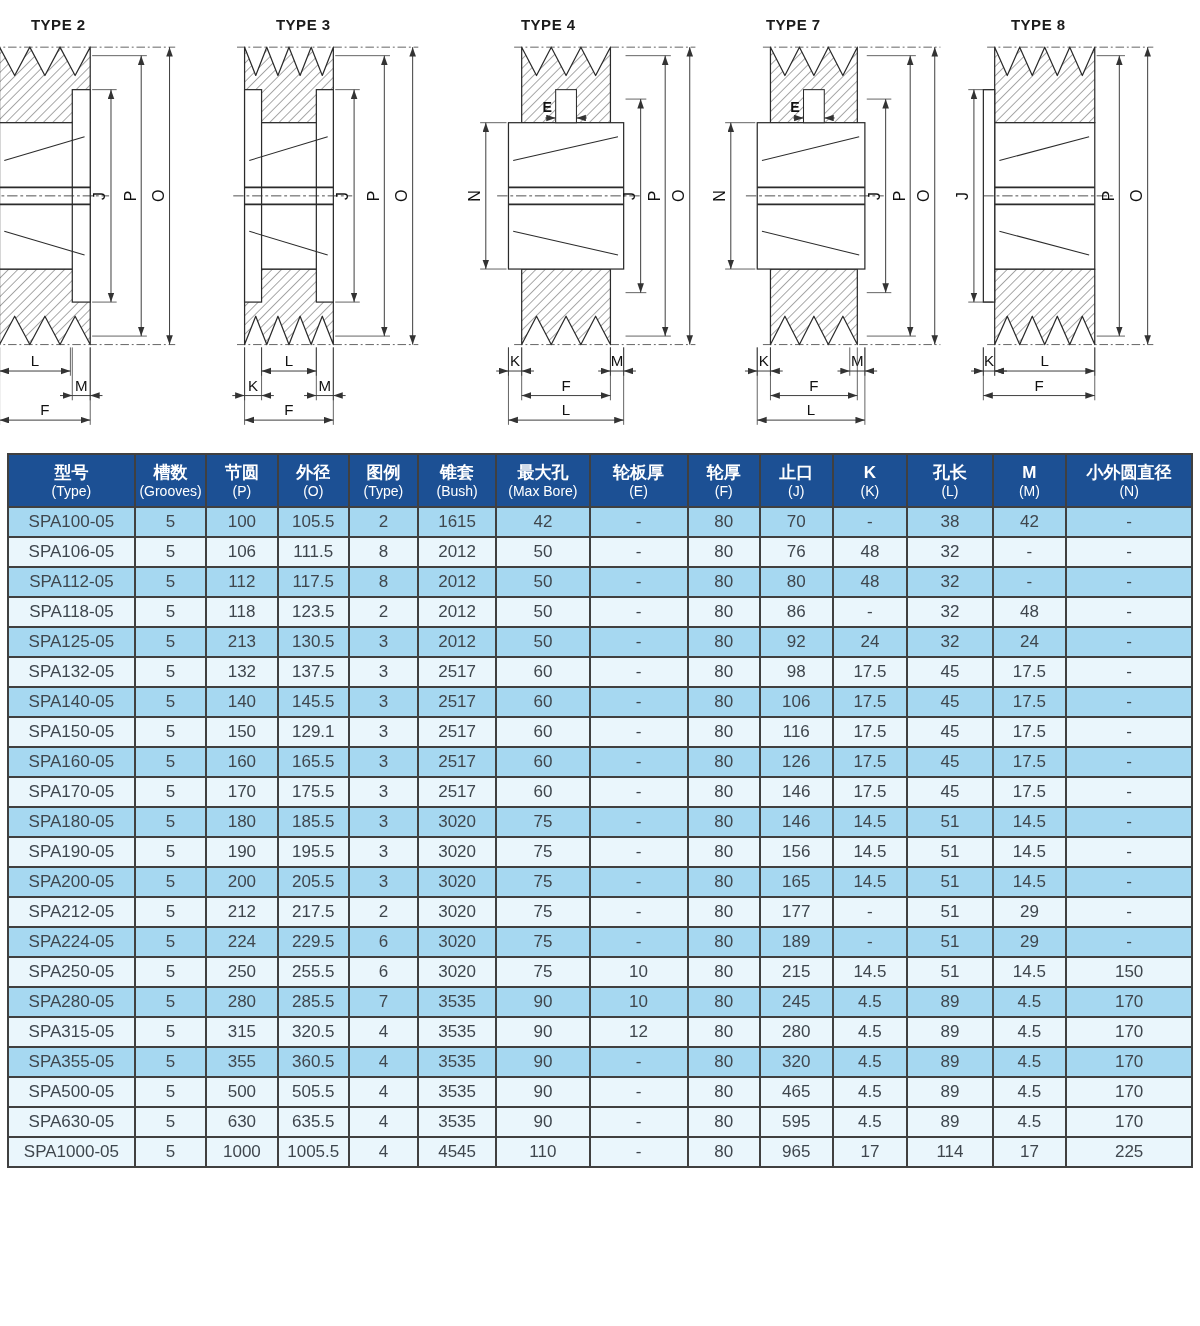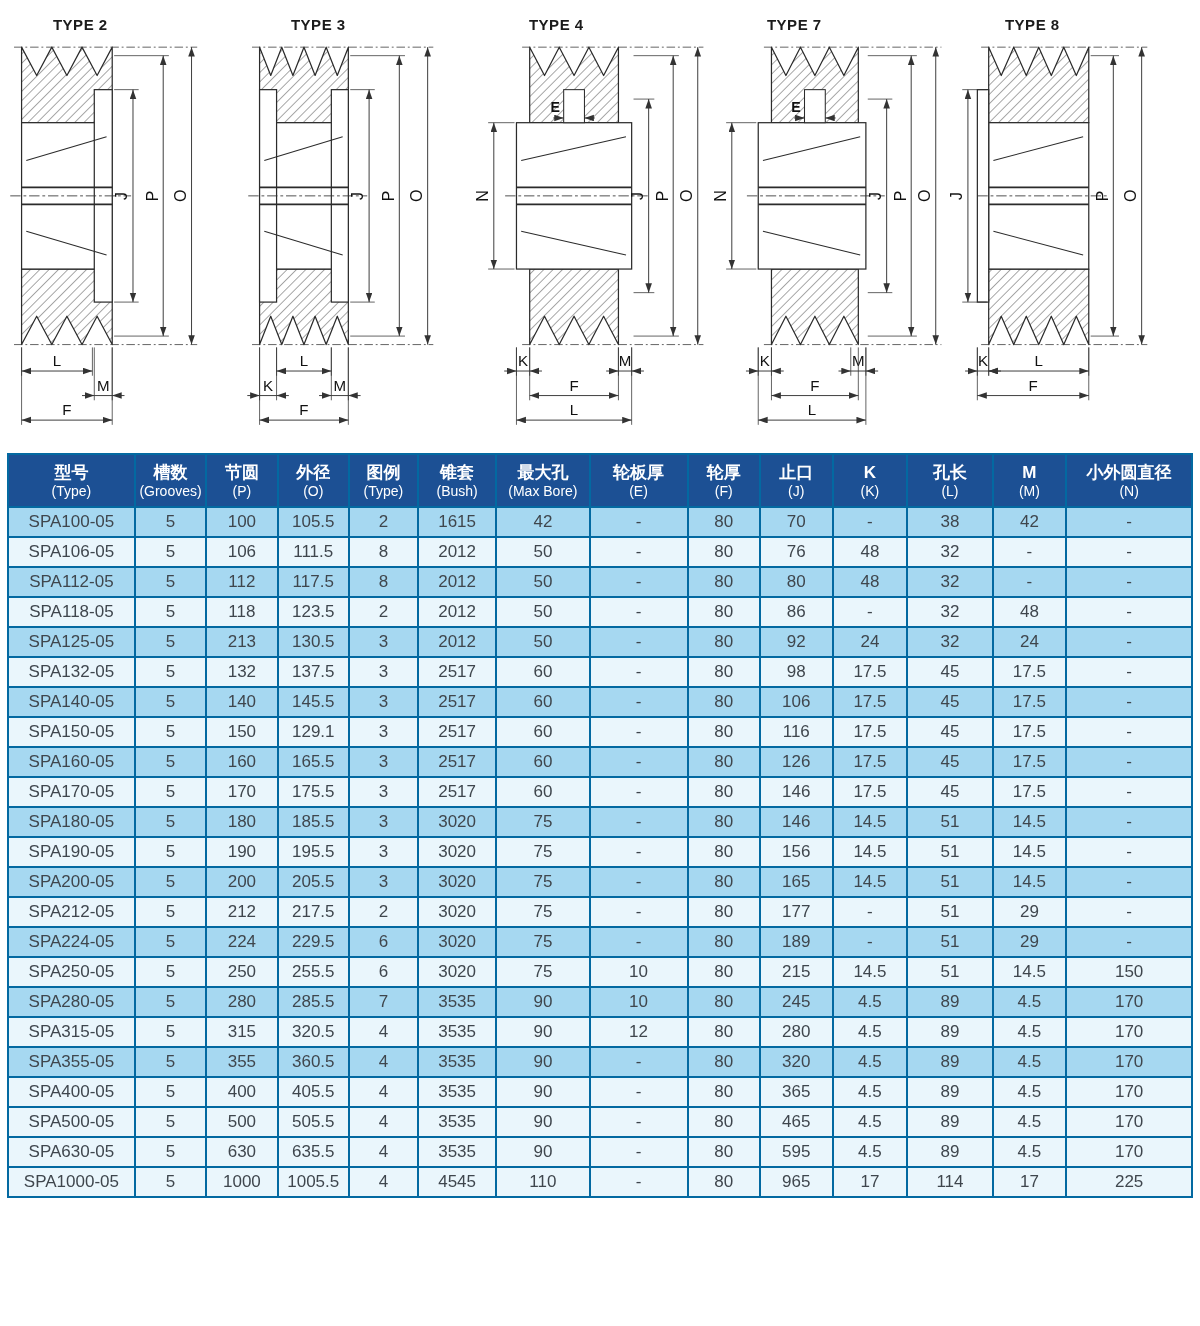--- a/index.html
+++ b/index.html
@@ -1,24 +1,24 @@
 <!DOCTYPE html>
 <html style="--header-bg: #1c5094; --header-text: #ffffff; --row-blue: #a6d8f1; --row-light: #eaf6fc; --cell-text: #3f464d;"><head>
 <meta charset="utf-8">
 <style>
   html,body{margin:0;padding:0;background:#ffffff;}
   body{width:1200px;font-family:"Liberation Sans","DejaVu Sans",sans-serif;}
   .page{width:1200px;}
-  .drawings{display:flex;justify-content:center;padding:6px 22px 0 6px;}
+  .drawings{display:flex;justify-content:flex-end;padding:6px 7px 0 6px;gap:7px;}
   .panel{width:238px;}
   .d-title{width:70%;text-align:center;font-weight:bold;font-size:15px;color:#1b1b1b;
            letter-spacing:0.5px;margin:10px 0 0 0;}
   .panel svg{display:block;}
   .spec-table{width:1186px;margin:14px 7px 0 7px;border-collapse:separate;border-spacing:2px;
-              table-layout:fixed;background:#0369a1;}
+              table-layout:fixed;background:#404040;}
   .spec-table th{background:var(--header-bg,#1c5094);color:var(--header-text,#fff);
                  padding:7px 0 6px 0;vertical-align:middle;font-weight:normal;}
   .spec-table th .zh{font-size:17px;font-weight:bold;line-height:1.25;}
   .spec-table th .en{font-size:14px;line-height:1.2;}
   .spec-table td{font-size:17px;color:var(--cell-text,#3f464d);text-align:center;
                  padding:4px 0;line-height:20px;white-space:nowrap;overflow:hidden;}
   tr.r-blue td{background:var(--row-blue,#a6d8f1);}
   tr.r-light td{background:var(--row-light,#eaf6fc);}
 </style>
 </head>
@@ -676,36 +676,20 @@
           <td>90</td>
           <td>-</td>
           <td>80</td>
           <td>320</td>
           <td>4.5</td>
           <td>89</td>
           <td>4.5</td>
           <td>170</td>
         </tr>
         <tr class="r-light">
-          <td>SPA400-05</td>
-          <td>5</td>
-          <td>400</td>
-          <td>405.5</td>
-          <td>4</td>
-          <td>3535</td>
-          <td>90</td>
-          <td>-</td>
-          <td>80</td>
-          <td>365</td>
-          <td>4.5</td>
-          <td>89</td>
-          <td>4.5</td>
-          <td>170</td>
-        </tr>
-        <tr class="r-light">
           <td>SPA500-05</td>
           <td>5</td>
           <td>500</td>
           <td>505.5</td>
           <td>4</td>
           <td>3535</td>
           <td>90</td>
           <td>-</td>
           <td>80</td>
           <td>465</td>

